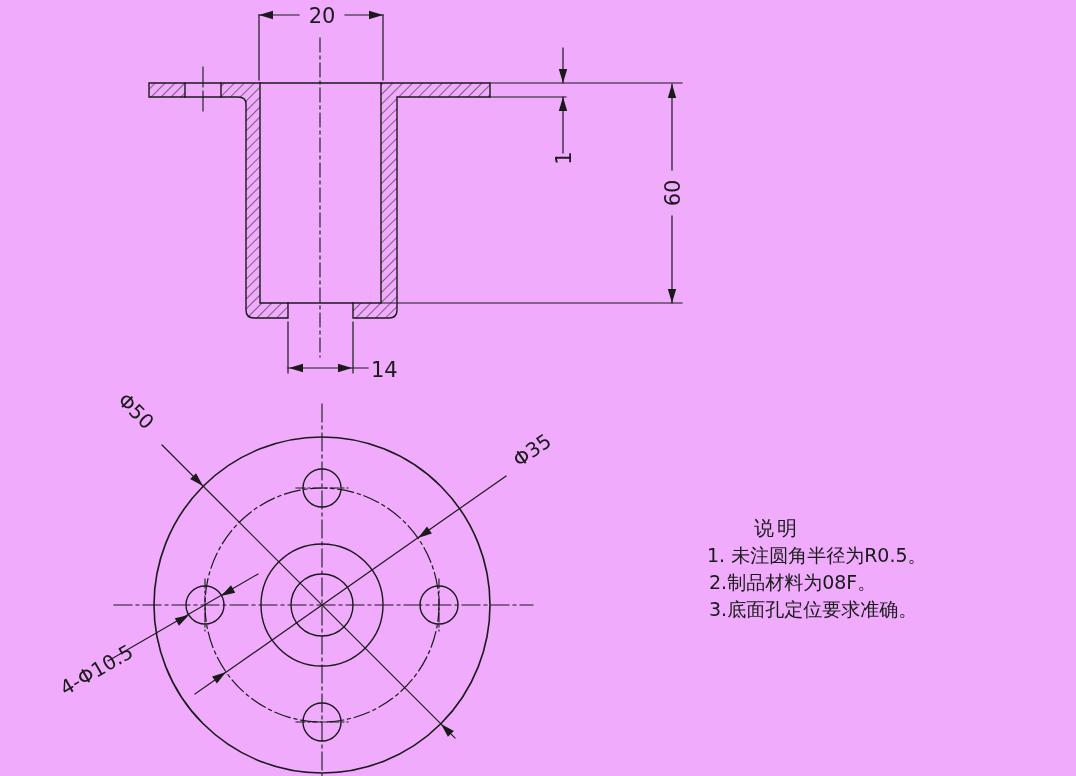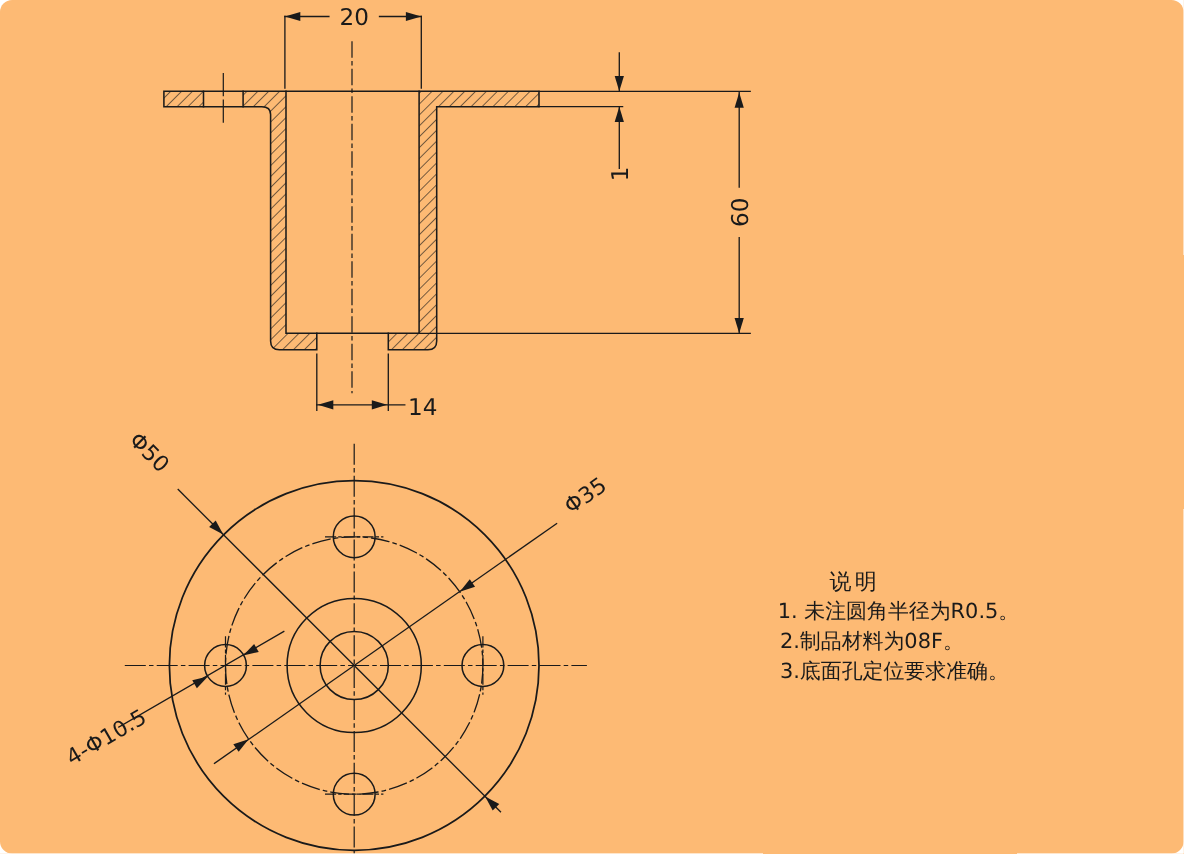--- a/index.html
+++ b/index.html
@@ -1,22 +1,21 @@
 <!DOCTYPE html>
 <html><head>
 <meta charset="utf-8">
 <style>
   html,body{margin:0;padding:0;background:#ffffff;}
   .sheet{
     position:relative;
     width:1076px;height:776px;
-    background:#fdba74;
+    background:#f0abfc;
     overflow:hidden;
     font-family:"DejaVu Sans","Liberation Sans",sans-serif;
-    border-radius:11px;
   }
   svg{display:block;}
   text{
     fill:#1a1a1a;
     font-family:"DejaVu Sans","Liberation Sans",sans-serif;
   }
   .dim-num{font-size:21px;}
   .dim-dia{font-size:20px;}
   .note-title{font-size:20px;letter-spacing:3px;}
   .note-line{font-size:19px;}

